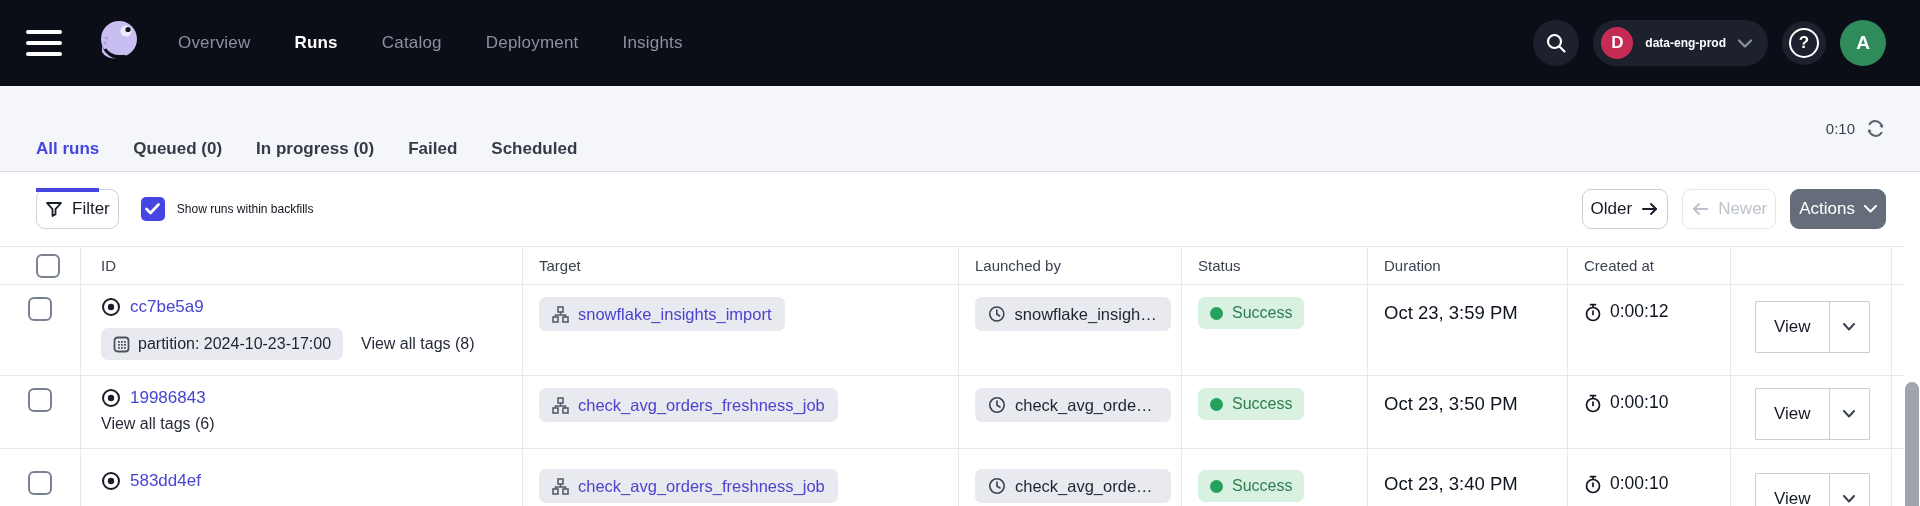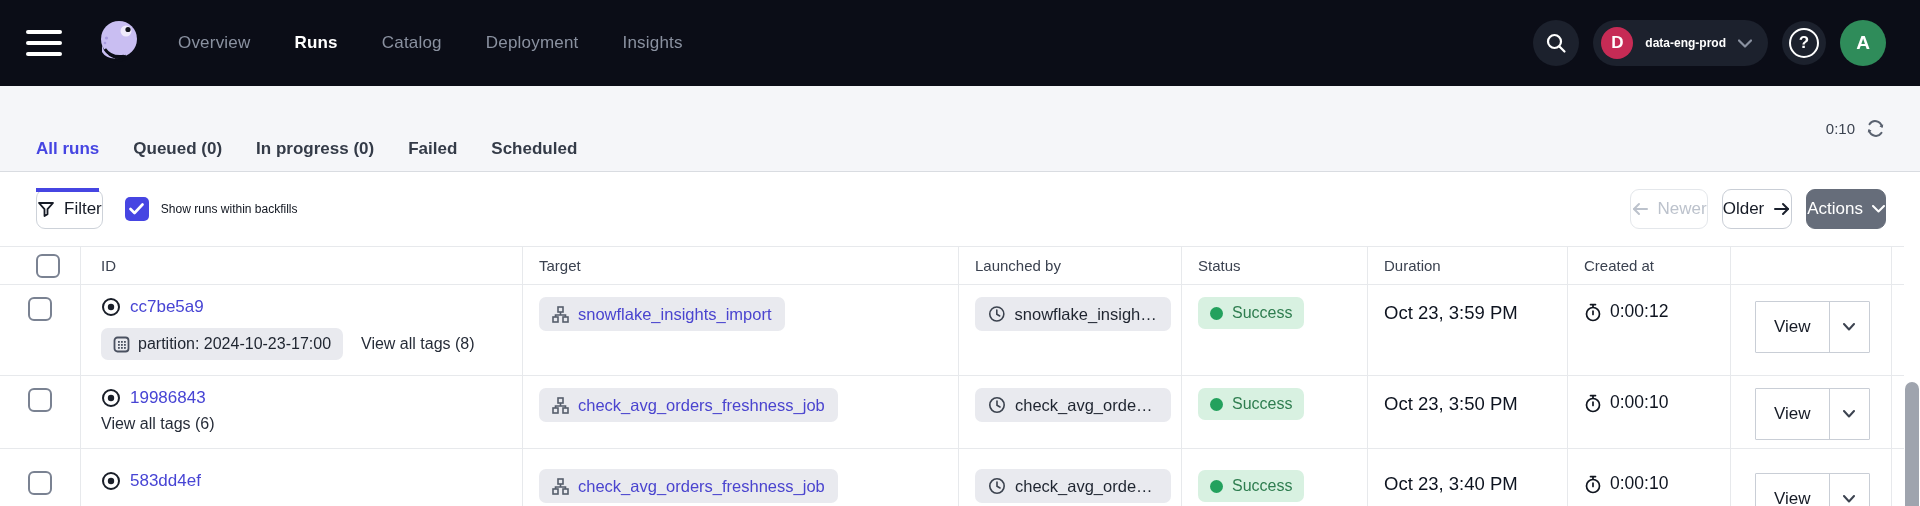--- a/index.html
+++ b/index.html
@@ -78,21 +78,21 @@
   .refresh-icon { color: #5A6270; cursor: pointer; }
 
   
   .toolbar {
     height: 74px; background: #fff;
     display: flex; align-items: center; padding: 0 34px 0 36px;
   }
   .btn {
     height: 40px; border-radius: 9px; background: #fff;
     border: 1px solid #C9CED6; display: inline-flex; align-items: center;
-    gap: 9px; padding: 0 0; font-size: 17px; font-weight: 500; color: #161B26;
+    gap: 9px; padding: 0 8px; font-size: 17px; font-weight: 500; color: #161B26;
     cursor: pointer;
   }
   .filter-btn { border-color: #CDD2D9; }
   .backfills { display: flex; align-items: center; gap: 12px; margin-left: 22px; cursor: pointer; }
   .checkbox {
     width: 24px; height: 24px; border-radius: 5px; background: #4645E2;
     display: flex; align-items: center; justify-content: center;
   }
   .backfills-label { font-size: 12px; font-weight: 500; color: #10151F; }
   .toolbar-right { margin-left: auto; display: flex; align-items: center; gap: 14px; }
@@ -254,33 +254,33 @@
   </button>
   <label class="backfills">
     <span class="checkbox">
       <svg width="15" height="12" viewBox="0 0 15 12">
         <polyline points="1.5,6 5.5,10 13.5,1.5" stroke="#fff" stroke-width="2.6" fill="none" stroke-linecap="round" stroke-linejoin="round"></polyline>
       </svg>
     </span>
     <span class="backfills-label">Show runs within backfills</span>
   </label>
   <div class="toolbar-right">
-    <button class="btn disabled">
-      <svg width="18" height="14" viewBox="0 0 18 14">
-        <line x1="16" y1="7" x2="3" y2="7" stroke="#BCC2CC" stroke-width="2" stroke-linecap="round"></line>
-        <polyline points="8,2 3,7 8,12" stroke="#BCC2CC" stroke-width="2" fill="none" stroke-linecap="round" stroke-linejoin="round"></polyline>
-      </svg>
-      <span>Newer</span>
-    </button>
     <button class="btn">
       <span>Older</span>
       <svg width="18" height="14" viewBox="0 0 18 14">
         <line x1="2" y1="7" x2="15" y2="7" stroke="#1A202C" stroke-width="2" stroke-linecap="round"></line>
         <polyline points="10,2 15,7 10,12" stroke="#1A202C" stroke-width="2" fill="none" stroke-linecap="round" stroke-linejoin="round"></polyline>
       </svg>
+    </button>
+    <button class="btn disabled">
+      <svg width="18" height="14" viewBox="0 0 18 14">
+        <line x1="16" y1="7" x2="3" y2="7" stroke="#BCC2CC" stroke-width="2" stroke-linecap="round"></line>
+        <polyline points="8,2 3,7 8,12" stroke="#BCC2CC" stroke-width="2" fill="none" stroke-linecap="round" stroke-linejoin="round"></polyline>
+      </svg>
+      <span>Newer</span>
     </button>
     <button class="btn actions">
       <span>Actions</span>
       <svg width="13" height="8" viewBox="0 0 13 8">
         <polyline points="1,1 6.5,6.5 12,1" stroke="#fff" stroke-width="2" fill="none" stroke-linecap="round" stroke-linejoin="round"></polyline>
       </svg>
     </button>
   </div>
 </div>
 

